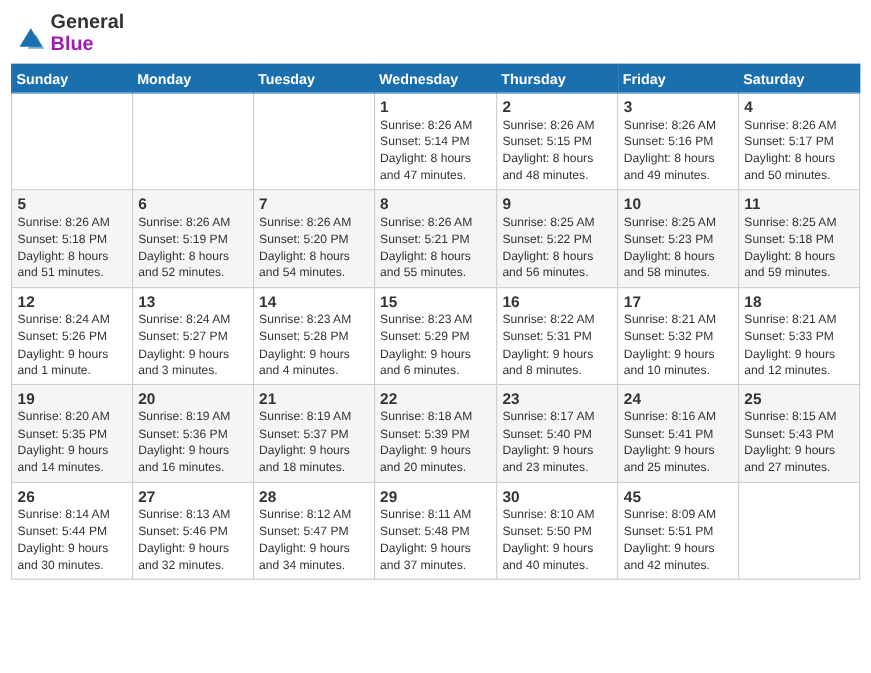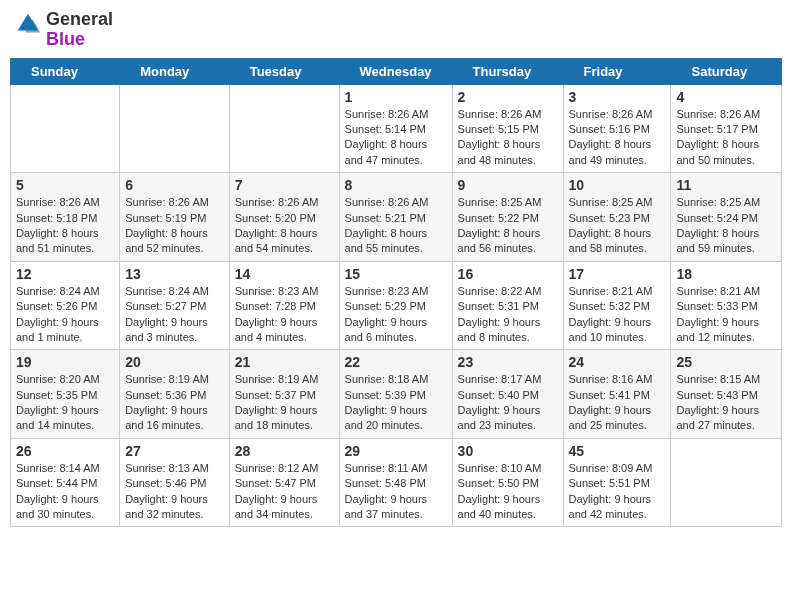--- a/index.html
+++ b/index.html
@@ -12,21 +12,21 @@
     }
     .header {
       display: flex;
       justify-content: space-between;
       align-items: flex-start;
       margin-bottom: 8px;
       padding: 0 4px;
     }
     .logo {
       display: flex;
-      align-items: flex-start;
+      align-items: flex-end;
       gap: 4px;
     }
     .logo-text {
       font-size: 18px;
       font-weight: bold;
       line-height: 1.1;
     }
     .logo-general { color: #333; }
     .logo-blue { color: #a21caf; }
     .logo-icon {
@@ -45,21 +45,21 @@
     }
     .calendar {
       width: 100%;
       border-collapse: collapse;
       border: 1px solid #ccc;
     }
     .calendar th {
       background: #1a6faf;
       color: #fff;
       text-align: left;
-      padding: 5px 20px;
+      padding: 5px 4px;
       font-size: 13px;
       border: 1px solid #1a6faf;
     }
     .calendar td {
       border: 1px solid #ccc;
       vertical-align: top;
       padding: 4px 5px;
       width: 113px;
       min-height: 80px;
       background: #fff;
@@ -172,41 +172,41 @@
         </td>
         <td>
           <span class="day-number">10</span>
           <div class="day-info">Sunrise: 8:25 AM
 Sunset: 5:23 PM
 Daylight: 8 hours and 58 minutes.</div>
         </td>
         <td>
           <span class="day-number">11</span>
           <div class="day-info">Sunrise: 8:25 AM
-Sunset: 5:24 PM
+Sunset: 5:18 PM
 Daylight: 8 hours and 59 minutes.</div>
         </td>
       </tr>
       <tr>
         <td>
           <span class="day-number">12</span>
           <div class="day-info">Sunrise: 8:24 AM
 Sunset: 5:26 PM
 Daylight: 9 hours and 1 minute.</div>
         </td>
         <td>
           <span class="day-number">13</span>
           <div class="day-info">Sunrise: 8:24 AM
 Sunset: 5:27 PM
 Daylight: 9 hours and 3 minutes.</div>
         </td>
         <td>
           <span class="day-number">14</span>
           <div class="day-info">Sunrise: 8:23 AM
-Sunset: 7:28 PM
+Sunset: 5:28 PM
 Daylight: 9 hours and 4 minutes.</div>
         </td>
         <td>
           <span class="day-number">15</span>
           <div class="day-info">Sunrise: 8:23 AM
 Sunset: 5:29 PM
 Daylight: 9 hours and 6 minutes.</div>
         </td>
         <td>
           <span class="day-number">16</span>

